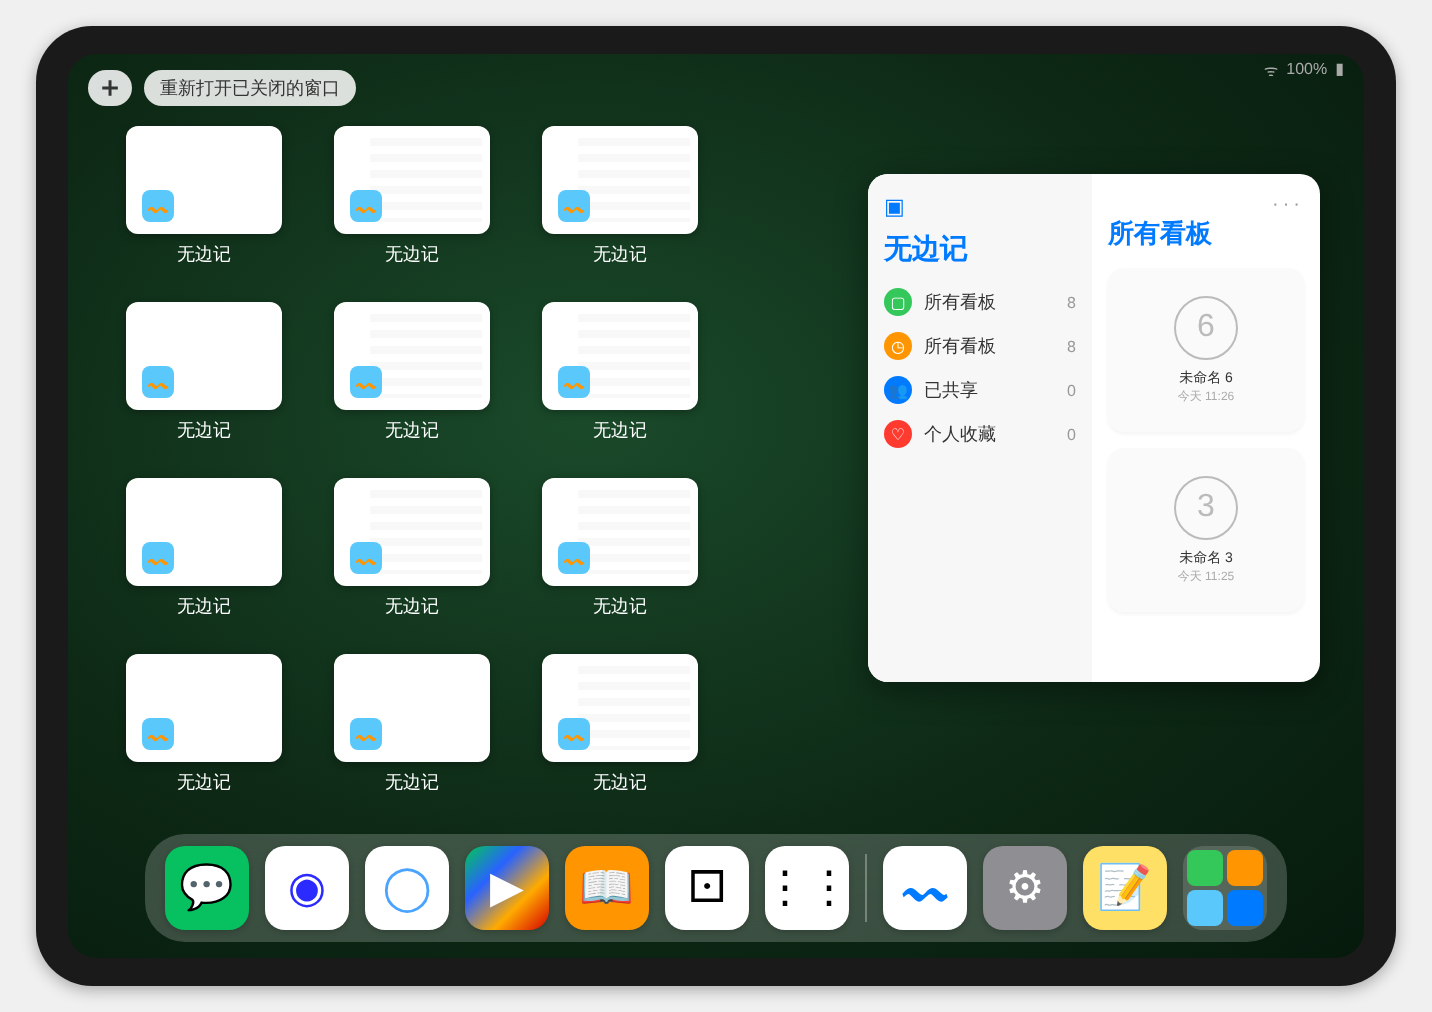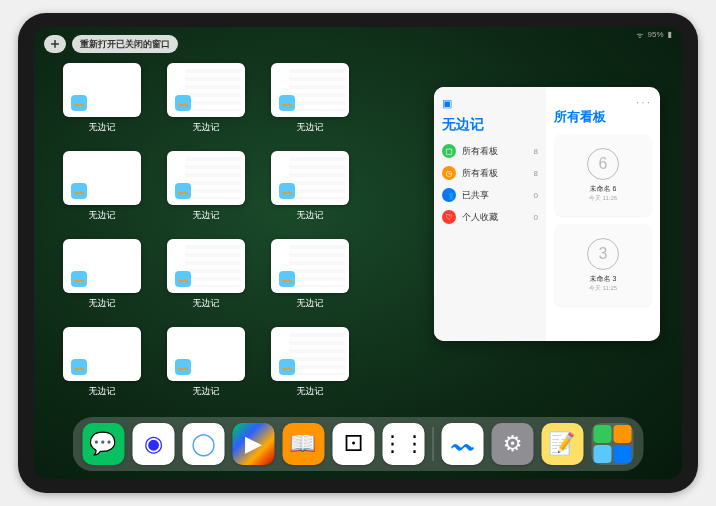--- a/index.html
+++ b/index.html
@@ -52,21 +52,20 @@
     background: rgba(255,255,255,0.85);
     border-radius: 10px;
     height: 18px;
     display: flex;
     align-items: center;
     justify-content: center;
     font-size: 9px;
     color: #333;
     padding: 0 8px;
     cursor: pointer;
-    font-weight: bold;
   }
   .plus-btn {
     width: 22px;
     padding: 0;
     font-size: 14px;
     font-weight: bold;
   }
   .app-grid {
     position: absolute;
     top: 36px;
@@ -275,21 +274,21 @@
   }
 </style>
 </head>
 <body>
 
 <div class="ipad-frame">
   <div class="ipad-screen">
 
     <div class="status-bar">
       <span>ᯤ</span>
-      <span>95%</span>
+      <span>100%</span>
       <span>▮</span>
     </div>
 
     <div class="top-controls">
       <div class="pill-btn plus-btn">＋</div>
       <div class="pill-btn">重新打开已关闭的窗口</div>
     </div>
 
     <div class="app-grid" id="app-grid">
         <div class="app-window">

